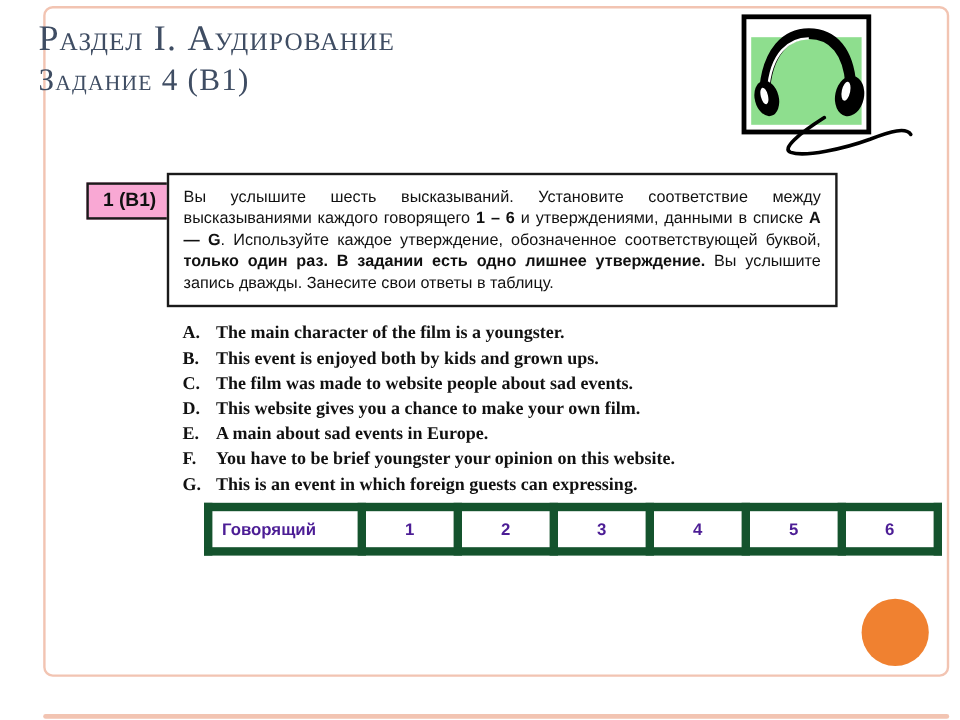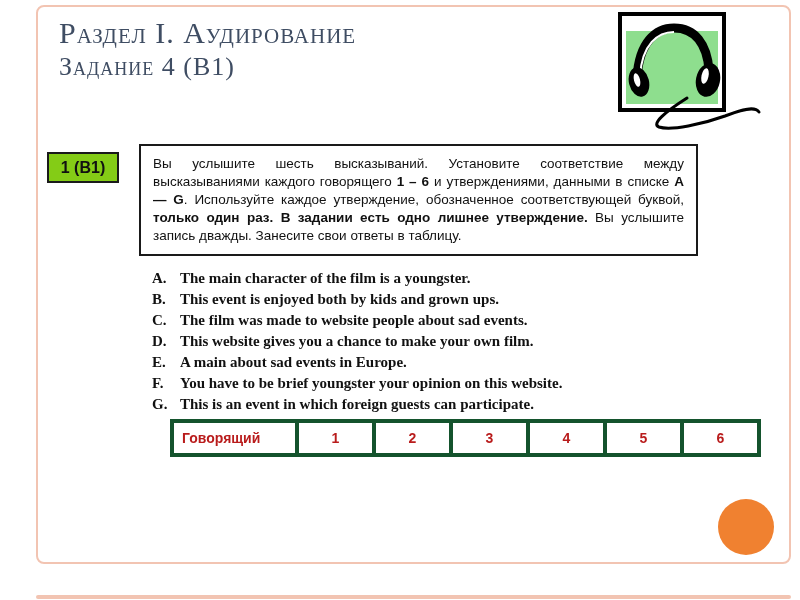--- a/index.html
+++ b/index.html
@@ -12,60 +12,60 @@
   .frame {
     position:absolute; left:36px; top:5px; width:751px; height:555px;
     border:2px solid #f2c4b2; border-radius:8px; pointer-events:none;
   }
   .bottom-strip {
     position:absolute; left:36px; bottom:1px; width:755px; height:4px;
     background:#f2c4b2; border-radius:2px;
   }
   
   .title-block {
-    position:absolute; left:59px; top:16px; color:#3f4d63;
+    position:absolute; left:32px; top:16px; color:#3f4d63;
     font-family:"Liberation Serif", serif; font-variant:small-caps;
   }
   .title-line1 { font-size:30px; letter-spacing:1px; line-height:34px; }
   .title-line2 { font-size:26px; letter-spacing:1px; line-height:30px; margin-top:2px; }
   
   .clipart {
     position:absolute; left:618px; top:12px; width:108px; height:100px;
     border:4px solid #000; background:#fff; box-sizing:border-box;
   }
   .clipart-green {
     position:absolute; left:4px; top:15px; right:4px; bottom:4px; background:#8ede8e;
   }
   .clipart svg { position:absolute; left:0; top:0; }
   .scribble { position:absolute; left:645px; top:94px; }
   
   .task-label {
-    position:absolute; left:47px; top:152px; width:68px; height:27px;
+    position:absolute; left:72px; top:152px; width:68px; height:27px;
     border:2px solid #1a1a1a; font-weight:bold; font-size:16px;
-    text-align:center; line-height:27px; color:#111; background:#84cc16;
+    text-align:center; line-height:27px; color:#111; background:#f9a8d4;
   }
   .instructions {
     position:absolute; left:139px; top:144px; width:531px;
     border:2px solid #1a1a1a; padding:9px 12px;
     font-size:13.5px; line-height:18px; color:#111;
     text-align:justify; background:#fff;
   }
   .statements {
     position:absolute; left:152px; top:270px; width:565px;
     font-family:"Liberation Serif", serif; font-weight:bold;
     font-size:15px; color:#111;
   }
   .st-row { display:flex; margin-bottom:5px; line-height:16px; }
   .st-letter { width:28px; flex:0 0 28px; }
   .st-text { flex:1; }
   .answer-table {
     position:absolute; left:170px; top:419px; border-collapse:collapse; background:#fff;
   }
   .answer-table td {
-    border:4px solid #14532d; height:28px; font-size:14px; color:#b91c1c;
+    border:7px solid #14532d; height:28px; font-size:14px; color:#4c1d95;
   }
   .answer-table td.lbl {
     width:112px; padding-left:8px; font-weight:bold; text-align:left;
   }
   .answer-table td.num { width:71px; text-align:center; font-weight:bold; }
   .answer-table td.ans { width:71px; }
   
   .orange-circle {
     position:absolute; left:718px; top:499px; width:56px; height:56px;
     border-radius:50%; background:#f08130;
@@ -125,21 +125,21 @@
         <div class="st-row">
           <span class="st-letter">E.</span>
           <span class="st-text">A main about sad events in Europe.</span>
         </div>
         <div class="st-row">
           <span class="st-letter">F.</span>
           <span class="st-text">You have to be brief youngster your opinion on this website.</span>
         </div>
         <div class="st-row">
           <span class="st-letter">G.</span>
-          <span class="st-text">This is an event in which foreign guests can participate.</span>
+          <span class="st-text">This is an event in which foreign guests can expressing.</span>
         </div>
       </div>
 
     <table class="answer-table">
       <tbody>
           <tr id="row-speaker">
         <td class="lbl">Говорящий</td>
       <td class="num">1</td>
             <td class="num">2</td>
             <td class="num">3</td>

